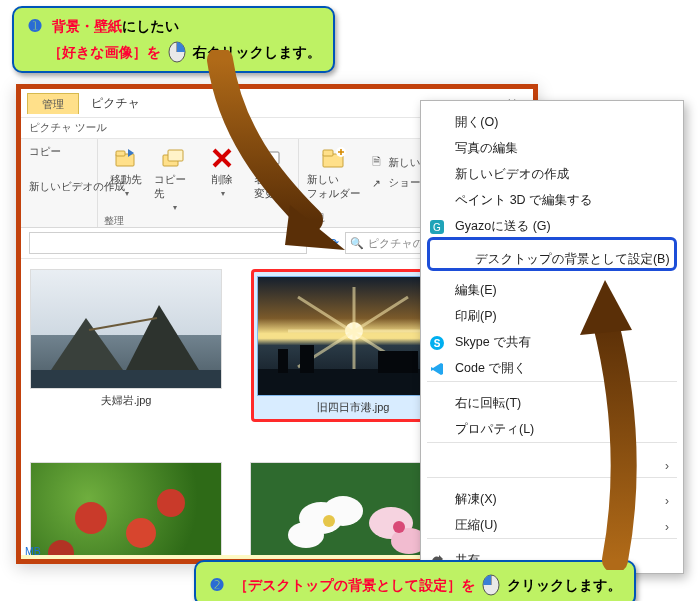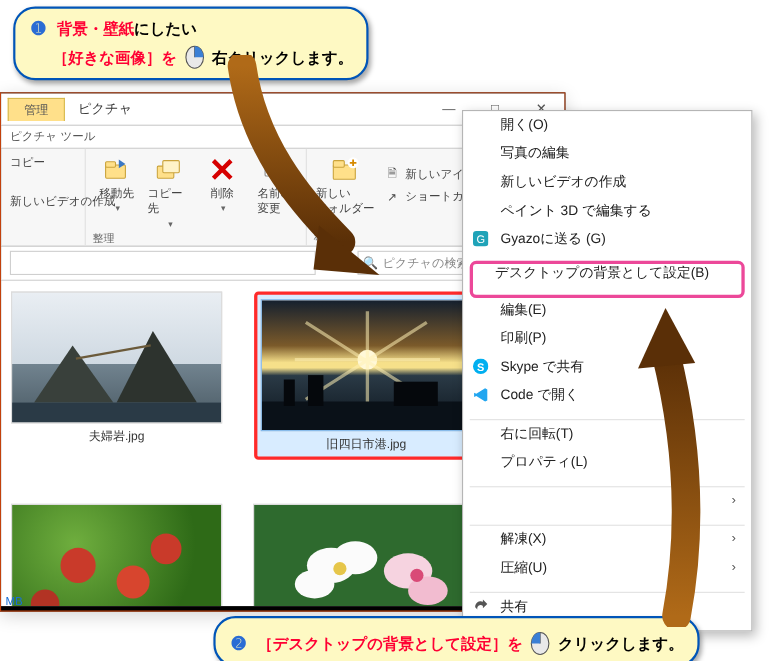--- a/index.html
+++ b/index.html
@@ -1,25 +1,25 @@
 <!DOCTYPE html>
 <html><head>
 <meta charset="utf-8">
 <style>
   html,body{margin:0;padding:0;font-family:"Meiryo","Yu Gothic",sans-serif;font-size:12px;color:#222;background:#f5f5f5}
   .stage{position:relative;width:700px;height:601px;background:#fff;overflow:hidden}
   
-  .callout{position:absolute;background:#fef9c3;border:2px solid #0055b8;border-radius:20px;padding:8px 12px;box-shadow:2px 3px 5px rgba(0,0,0,.35);font-size:14px;font-weight:bold;color:#000;line-height:1.5}
+  .callout{position:absolute;background:#bef264;border:2px solid #0055b8;border-radius:10px;padding:8px 12px;box-shadow:2px 3px 5px rgba(0,0,0,.35);font-size:14px;font-weight:bold;color:#000;line-height:1.5}
   .callout .num{display:inline-block;width:18px;height:18px;line-height:18px;text-align:center;color:#2a6cd4;font-weight:bold;margin-right:4px;font-size:15px}
   .callout .hl{color:#ff0033}
   .callout .mouse{display:inline-block;vertical-align:-6px;margin:0 2px}
   
   .arrow{position:absolute;pointer-events:none}
   
-  .win{position:absolute;left:0;top:84px;width:512px;height:470px;border:1px solid #c2410c;background:#000000;box-shadow:0 4px 16px rgba(0,0,0,.18)}
+  .win{position:absolute;left:16px;top:84px;width:512px;height:470px;border:5px solid #c2410c;background:#fef9c3;box-shadow:0 4px 16px rgba(0,0,0,.18)}
   .titlebar{height:28px;display:flex;align-items:center;background:#fff;border-bottom:1px solid #e6e6e6}
   .titlebar .tab{background:#ffe08a;border:1px solid #d6b94e;border-bottom:none;padding:3px 14px 2px;margin-left:6px;font-size:11px;color:#555}
   .titlebar .title{margin-left:12px;font-size:12px;color:#333}
   .titlebar .winbtns{margin-left:auto;display:flex}
   .titlebar .winbtn{width:42px;height:28px;display:flex;align-items:center;justify-content:center;color:#555;font-size:12px}
   .subtitle{font-size:10.5px;color:#555;padding:3px 8px;border-bottom:1px solid #e6e6e6;background:#fff}
   
   .ribbon{display:flex;align-items:stretch;background:#f7f7f7;border-bottom:1px solid #d9d9d9;height:88px;overflow:hidden}
   .rgroup{border-right:1px solid #e0e0e0;padding:4px 6px 2px;display:flex;flex-direction:column;justify-content:space-between}
   .rgroup .row{display:flex;gap:4px}
@@ -39,25 +39,25 @@
   .thumb{width:190px;display:flex;flex-direction:column;align-items:center;gap:4px;position:relative}
   .thumb .img{width:190px;height:118px;border:1px solid #dcdcdc;background:#ddd;position:relative;overflow:hidden}
   .thumb .cap{font-size:11px;color:#333;text-align:center}
   .thumb.selected{background:#d8ecff;padding:4px;border:3px solid #ff2a2a;border-radius:4px;width:190px}
   .thumb.selected .img{border-color:#7fb7ec}
   .status{position:absolute;left:4px;bottom:2px;font-size:10.5px;color:#1a6fd6}
   
   .sky{position:absolute;inset:0}
   
   .menu{position:absolute;left:420px;top:100px;width:262px;background:#fff;border:1px solid #b5b5b5;box-shadow:3px 4px 10px rgba(0,0,0,.28);padding:4px 0;font-size:12.5px;color:#222}
-  .menu .mi{display:flex;align-items:flex-start;height:26px;padding:0 14px 0 34px;position:relative;white-space:nowrap}
+  .menu .mi{display:flex;align-items:flex-end;height:26px;padding:0 14px 0 34px;position:relative;white-space:nowrap}
   .menu .mi .ico{position:absolute;left:8px;width:16px;height:16px;display:flex;align-items:center;justify-content:center}
   .menu .mi .arrow-r{margin-left:auto;color:#555;font-size:12px}
   .menu .sep{height:1px;background:#e2e2e2;margin:4px 6px}
-  .menu .mi.hl{border:3px solid #ec4899;border-radius:6px;margin:2px 6px;padding-left:20px;height:28px}
+  .menu .mi.hl{border:3px solid #1d4ed8;border-radius:6px;margin:2px 6px;padding-left:45px;height:28px}
   
   .mouse svg{display:block}
 </style>
 </head>
 <body>
 
 <div class="stage">
 
   <div class="win">
     <div class="titlebar">

